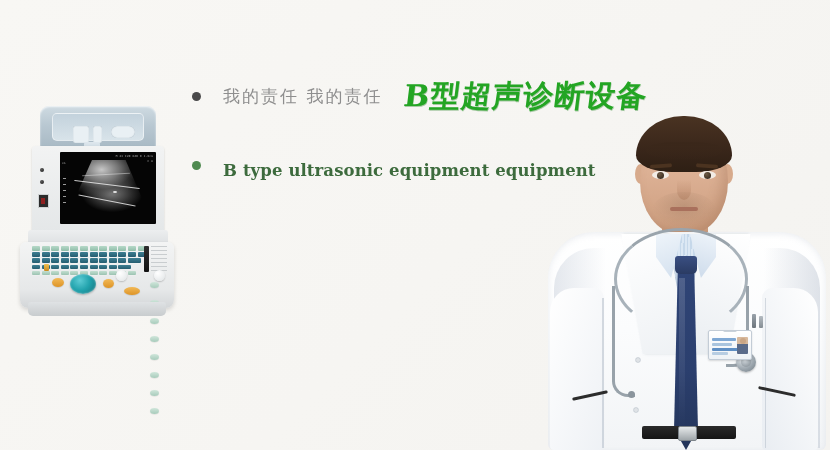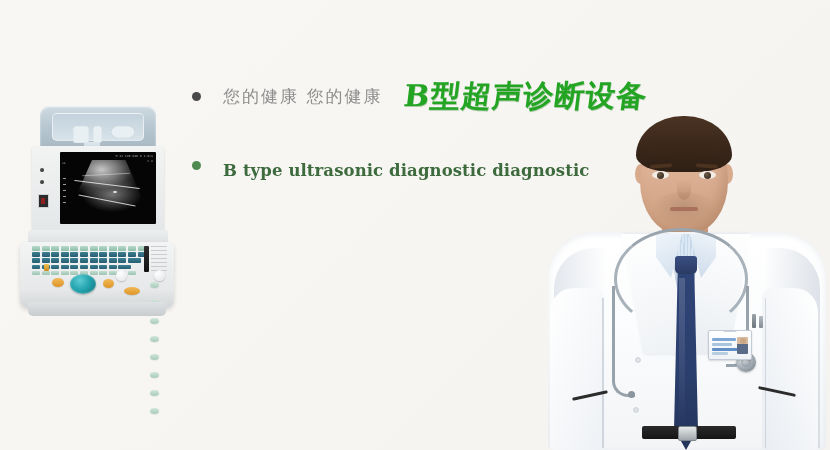--- a/index.html
+++ b/index.html
@@ -431,28 +431,28 @@
 </style>
 </head>
 <body>
 
 <div class="banner">
 
   <div class="copy">
 
     <div class="row1">
       <span class="bullet dark"></span>
-      <span class="cn-sub">您的健康 您的健康</span>
+      <span class="cn-sub">我的责任 我的责任</span>
       <span class="cn-title">B型超声诊断设备</span>
     </div>
 
     <div class="row2">
       <span class="bullet green"></span>
       <span class="en-block">
-        <div class="en-line">B type ultrasonic diagnostic diagnostic</div>
+        <div class="en-line">B type ultrasonic equipment equipment</div>
       </span>
     </div>
 
   </div>
 
   <div class="machine">
 
     <div class="m-top">
       <div class="m-top-recess">
         <div class="m-top-slot slot-a"></div>

